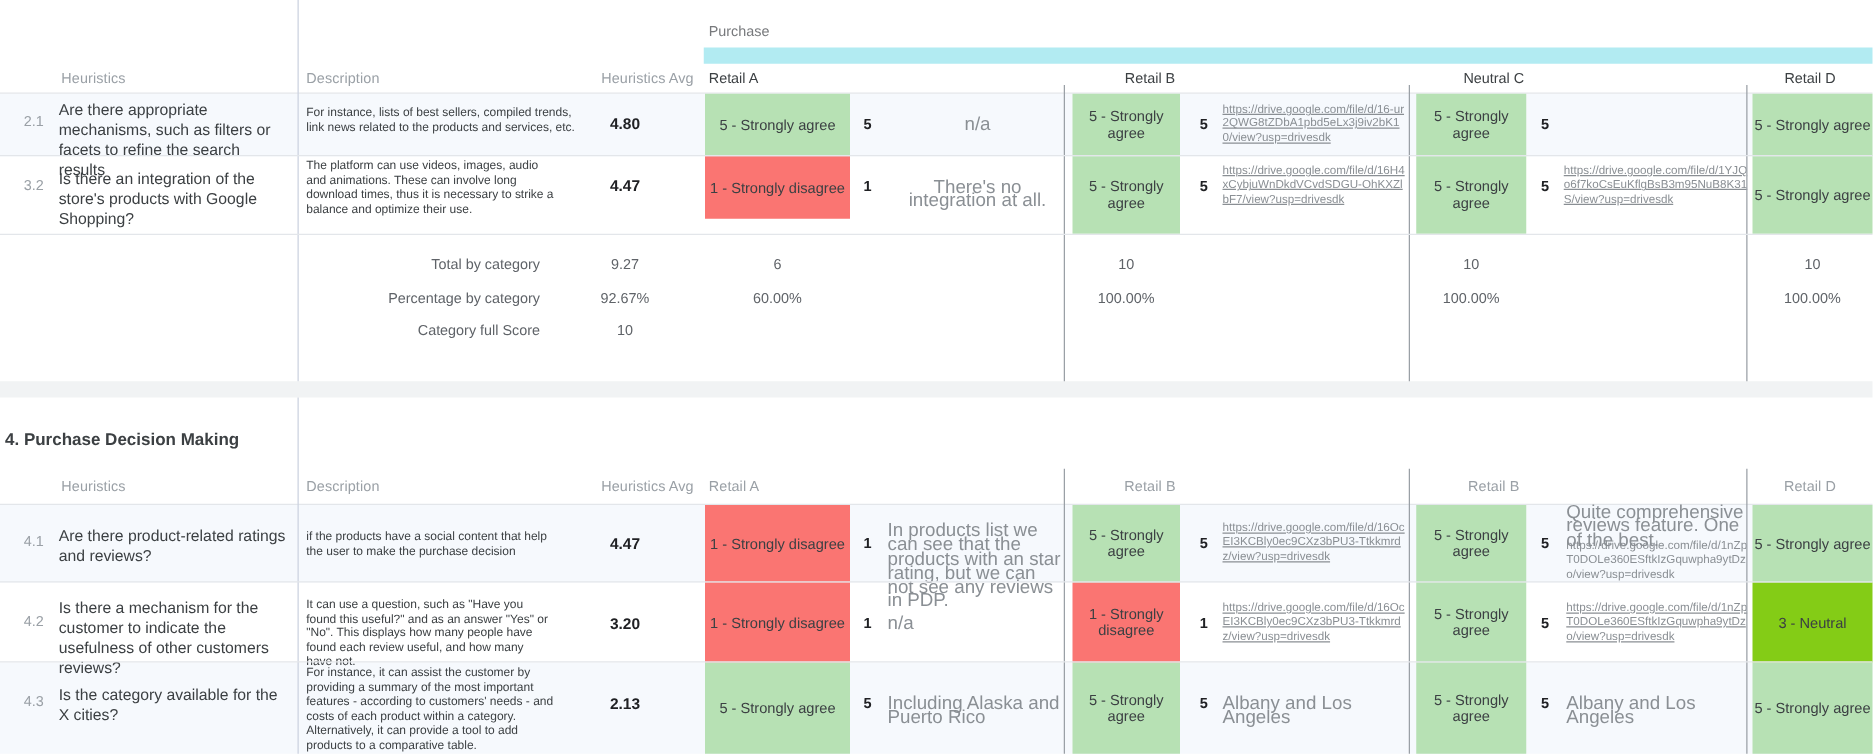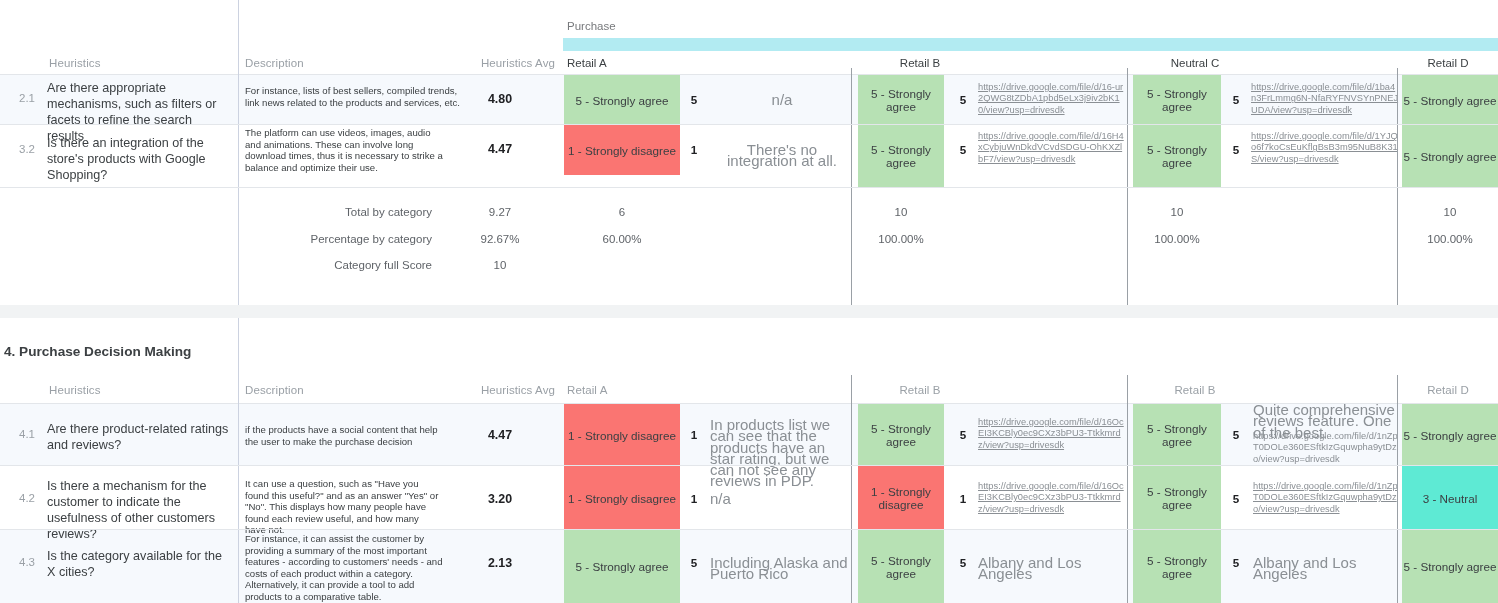--- a/index.html
+++ b/index.html
@@ -42,21 +42,21 @@
   .desc{font-size:9.6px;color:#3c4043;line-height:11.5px;}
   .avg{font-size:12.4px;color:#202124;font-weight:bold;text-align:center;}
 
   
   .rate{
     font-size:11.7px;color:#3c4043;display:flex;align-items:center;
     justify-content:center;text-align:center;
   }
   .g{background:#b7e1b4;}
   .r{background:#fa7572;}
-  .o{background:#5eead4;}
+  .o{background:#84cc16;}
   .score{font-size:11.6px;font-weight:bold;color:#202124;text-align:center;}
   .note{font-size:15px;color:#8a8f94;line-height:11.3px;}
   .link{
     font-size:9.3px;color:#8a8f94;line-height:11.3px;
     text-decoration:underline;word-break:break-all;display:block;
   }
   .plain{font-size:9.3px;color:#8a8f94;line-height:11.3px;word-break:break-all;display:block;}
 
   
   .tot-label{font-size:11.5px;color:#5f6368;text-align:right;}
@@ -96,21 +96,20 @@
   <div class="abs rate g" style="left:564px;top:75px;width:116px;height:50px;">5 - Strongly agree</div>
   <div class="abs score" style="left:684px;top:93px;width:20px;">5</div>
   <div class="abs note" style="left:712px;top:94px;width:140px;text-align:center;">n/a</div>
 
   <div class="abs rate g" style="left:858px;top:75px;width:86px;height:50px;">5 - Strongly agree</div>
   <div class="abs score" style="left:955px;top:93px;width:16px;">5</div>
   <a class="abs link" style="left:978px;top:82px;width:146px;">https://drive.google.com/file/d/16-ur2QWG8tZDbA1pbd5eLx3j9iv2bK10/view?usp=drivesdk</a>
 
   <div class="abs rate g" style="left:1133px;top:75px;width:88px;height:50px;">5 - Strongly agree</div>
   <div class="abs score" style="left:1228px;top:93px;width:16px;">5</div>
-  <a class="abs link" style="left:1251px;top:82px;width:148px;">https://drive.google.com/file/d/1ba4n3FrLmmg6N-NfaRYFNVSYnPNEJUDA/view?usp=drivesdk</a>
 
   <div class="abs rate g" style="left:1402px;top:75px;width:96px;height:50px;">5 - Strongly agree</div>
 
   <div class="abs rowid" style="left:5px;top:143px;width:30px;">3.2</div>
   <div class="abs heur" style="left:47px;top:135px;width:185px;">Is there an integration of the store's products with Google Shopping?</div>
   <div class="abs desc" style="left:245px;top:127px;width:200px;">The platform can use videos, images, audio and animations. These can involve long download times, thus it is necessary to strike a balance and optimize their use.</div>
   <div class="abs avg" style="left:465px;top:142px;width:70px;">4.47</div>
 
   <div class="abs rate r" style="left:564px;top:125px;width:116px;height:50px;">1 - Strongly disagree</div>
   <div class="abs score" style="left:684px;top:143px;width:20px;">1</div>
@@ -155,21 +154,21 @@
 
   <div class="hrule" style="left:0;top:403px;width:1498px;"></div>
 
   <div class="abs rowid" style="left:5px;top:428px;width:30px;">4.1</div>
   <div class="abs heur" style="left:47px;top:421px;width:185px;">Are there product-related ratings and reviews?</div>
   <div class="abs desc" style="left:245px;top:424px;width:200px;">if the products have a social content that help the user to make the purchase decision</div>
   <div class="abs avg" style="left:465px;top:428px;width:70px;">4.47</div>
 
   <div class="abs rate r" style="left:564px;top:404px;width:116px;height:62px;">1 - Strongly disagree</div>
   <div class="abs score" style="left:684px;top:428px;width:20px;">1</div>
-  <div class="abs note" style="left:710px;top:419px;width:140px;">In products list we can see that the products have an star rating, but we can not see any reviews in PDP.</div>
+  <div class="abs note" style="left:710px;top:419px;width:140px;">In products list we can see that the products with an star rating, but we can not see any reviews in PDP.</div>
 
   <div class="abs rate g" style="left:858px;top:404px;width:86px;height:62px;">5 - Strongly agree</div>
   <div class="abs score" style="left:955px;top:428px;width:16px;">5</div>
   <a class="abs link" style="left:978px;top:417px;width:146px;">https://drive.google.com/file/d/16OcEI3KCBly0ec9CXz3bPU3-Ttkkmrdz/view?usp=drivesdk</a>
 
   <div class="abs rate g" style="left:1133px;top:404px;width:88px;height:62px;">5 - Strongly agree</div>
   <div class="abs score" style="left:1228px;top:428px;width:16px;">5</div>
   <div class="abs note" style="left:1253px;top:404px;width:146px;">Quite comprehensive reviews feature. One of the best.</div>
   <span class="abs plain" style="left:1253px;top:431px;width:146px;">https://drive.google.com/file/d/1nZpT0DOLe360ESftkIzGquwpha9ytDzo/view?usp=drivesdk</span>
 

